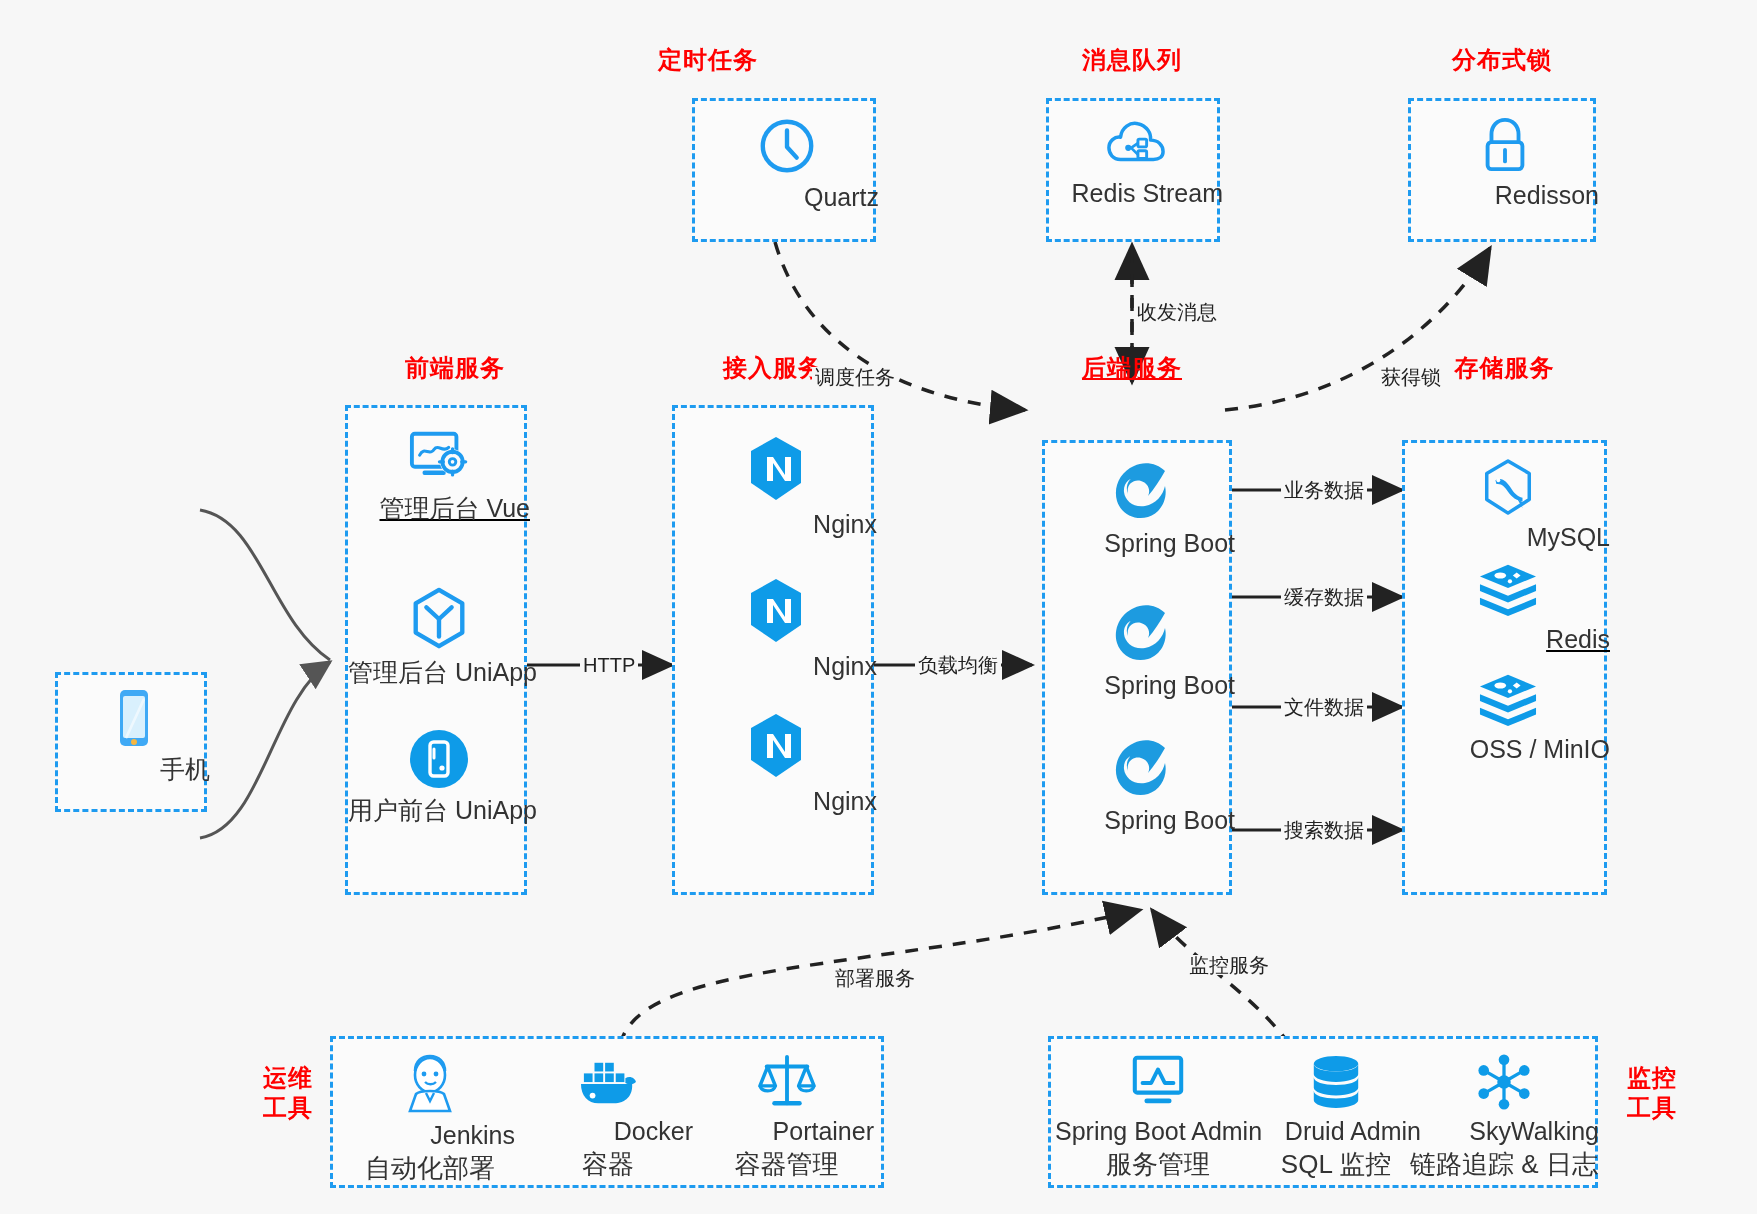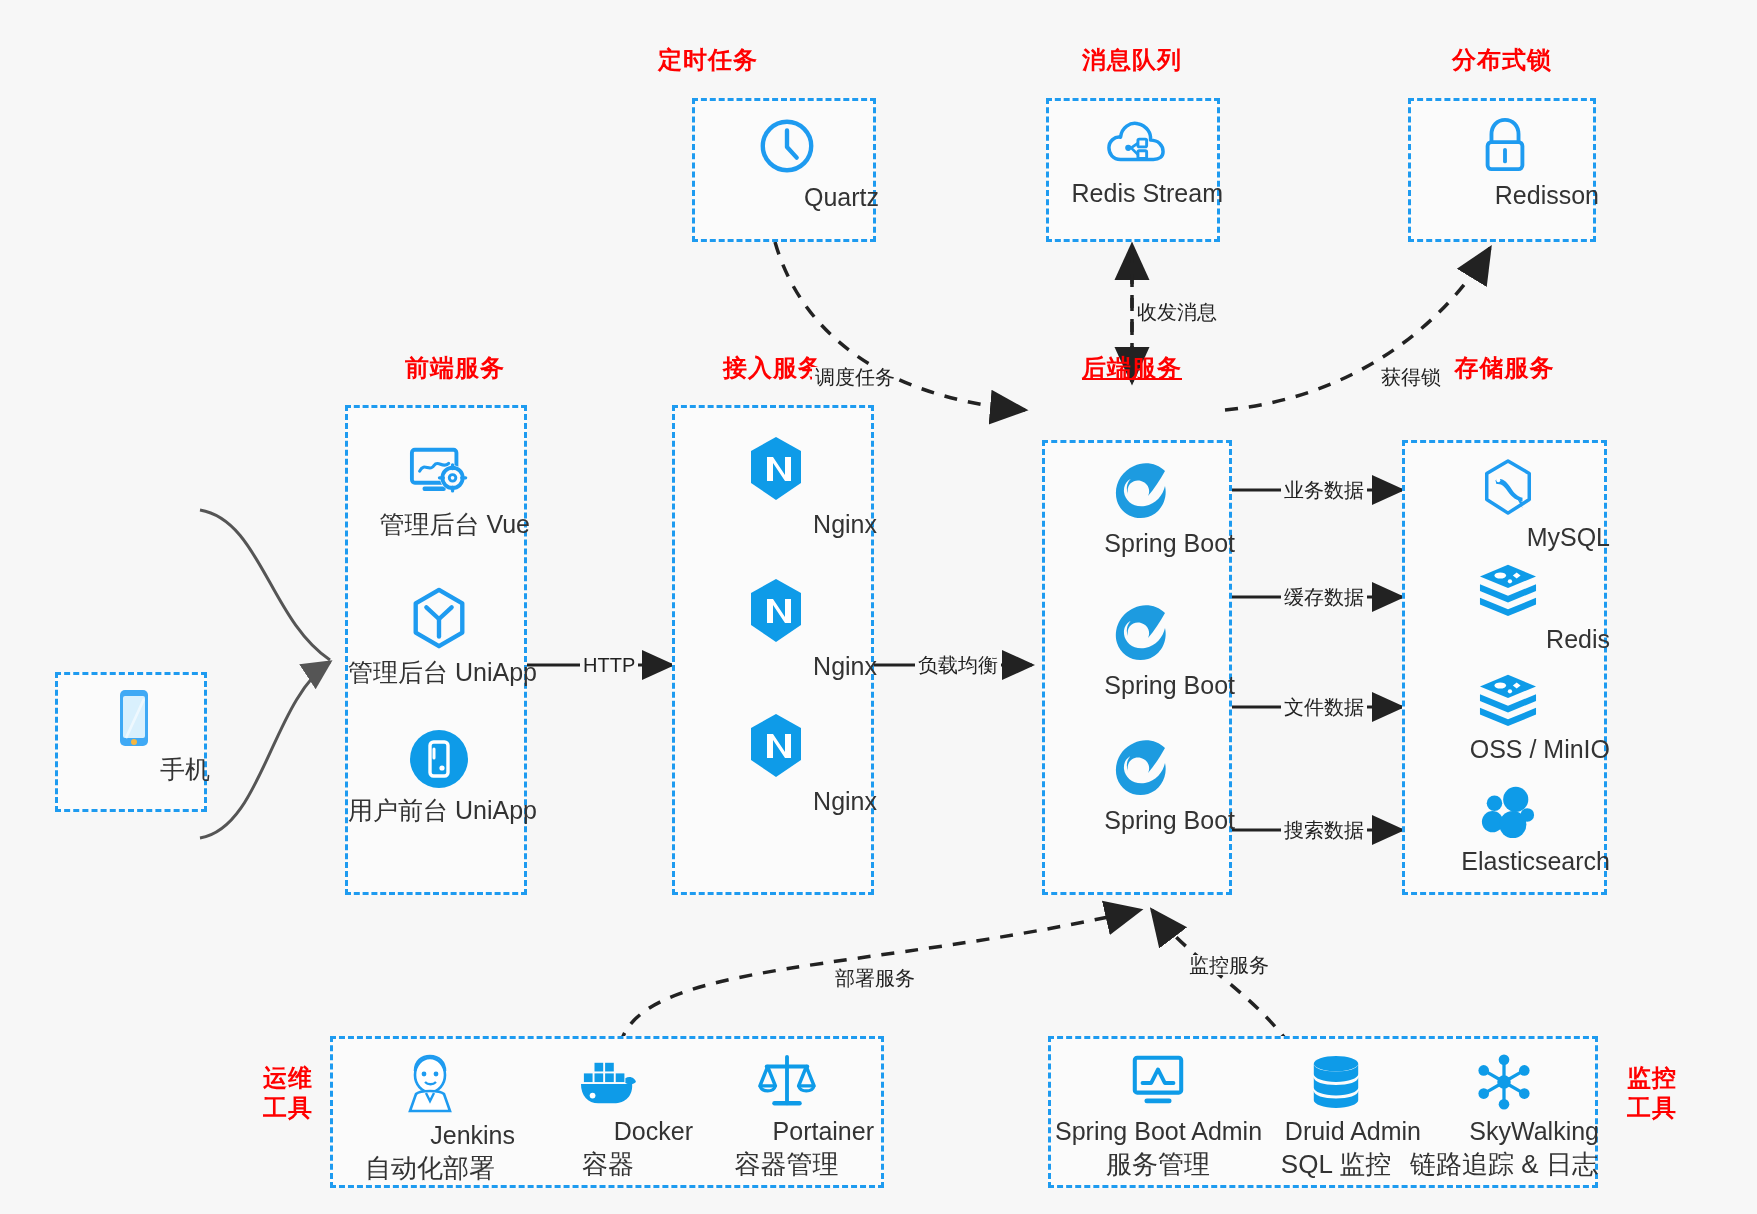--- a/index.html
+++ b/index.html
@@ -158,21 +158,21 @@
         <rect x="11" y="9" width="22" height="42" rx="2" fill="#D9F0FD"></rect>
         <path d="M13 50 L31 11 L33 13 L15 52 Z" fill="#ffffff" opacity="0.55"></path>
         <circle cx="22" cy="55" r="3" fill="#F5B642"></circle>
       </svg>
       <div class="cap">手机</div>
     </div>
   </div>
 
   <div class="gtitle" style="left:345px;top:352px;width:220px;">前端服务</div>
   <div class="gbox" style="left:345px;top:405px;width:182px;height:490px;">
-    <div class="node" style="left:0;top:36px;width:182px;">
+    <div class="node" style="left:0;top:20px;width:182px;text-decoration:underline;">
       <svg class="ic" width="66" height="60" viewBox="0 0 68 62">
         <rect x="6" y="6" width="46" height="34" rx="3" fill="none" stroke="#1E9BF0" stroke-width="4"></rect>
         <path d="M14 28 C19 18 24 30 29 22 C33 16 38 26 44 20" fill="none" stroke="#1E9BF0" stroke-width="3.2" stroke-linecap="round"></path>
         <rect x="17" y="44" width="24" height="4.5" rx="2" fill="#1E9BF0"></rect>
         <circle cx="48" cy="35" r="13" fill="#fbfbfb"></circle>
         <circle cx="48" cy="35" r="10.5" fill="none" stroke="#1E9BF0" stroke-width="4"></circle>
         <circle cx="48" cy="35" r="3.4" fill="none" stroke="#1E9BF0" stroke-width="3"></circle>
         <g stroke="#1E9BF0" stroke-width="3.4" stroke-linecap="round">
           <path d="M48 21.5 L48 25.5"></path>
             <path d="M48 44.5 L48 48.5"></path>
@@ -255,21 +255,21 @@
     <div class="node" style="left:0;top:14px;width:205px;">
       <svg class="ic" width="58" height="60" viewBox="0 0 60 62">
         <path d="M30 4 L52 17 L52 44 L30 58 L8 44 L8 17 Z" fill="none" stroke="#1E9BF0" stroke-width="3.6" stroke-linejoin="round"></path>
         <path d="M17 24 C24 20 29 26 33 32 C36 37 40 41 45 42 L45 46 C39 45 34 42 30 36 C27 31 23 27 18 28 Z" fill="#1E9BF0"></path>
         <path d="M40 44 L48 48 L44 49 L45 53 Z" fill="#1E9BF0"></path>
         <circle cx="20" cy="24" r="2" fill="#ffffff"></circle>
       </svg>
       <div class="cap">MySQL</div>
     </div>
 
-    <div class="node" style="left:0;top:118px;width:205px;">
+    <div class="node" style="left:0;top:118px;width:205px;text-decoration:underline;">
       <svg class="ic" width="64" height="58" viewBox="0 0 66 60">
         <path d="M33 4 L62 16 L33 28 L4 16 Z" fill="#0E9BE8"></path>
         <path d="M4 24 L33 36 L62 24 L62 31 L33 43 L4 31 Z" fill="#0E9BE8"></path>
         <path d="M4 38 L33 50 L62 38 L62 45 L33 57 L4 45 Z" fill="#0E9BE8"></path>
         <ellipse cx="25" cy="15" rx="6" ry="3.2" fill="#ffffff"></ellipse>
         <path d="M42 12 l4 3 -4 3 -4 -3 Z" fill="#ffffff"></path>
         <circle cx="35" cy="21" r="2.2" fill="#ffffff"></circle>
       </svg>
       <div class="cap">Redis</div>
     </div>
@@ -279,30 +279,20 @@
         <path d="M33 4 L62 16 L33 28 L4 16 Z" fill="#0E9BE8"></path>
         <path d="M4 24 L33 36 L62 24 L62 31 L33 43 L4 31 Z" fill="#0E9BE8"></path>
         <path d="M4 38 L33 50 L62 38 L62 45 L33 57 L4 45 Z" fill="#0E9BE8"></path>
         <ellipse cx="25" cy="15" rx="6" ry="3.2" fill="#ffffff"></ellipse>
         <path d="M42 12 l4 3 -4 3 -4 -3 Z" fill="#ffffff"></path>
         <circle cx="35" cy="21" r="2.2" fill="#ffffff"></circle>
       </svg>
       <div class="cap">OSS / MinIO</div>
     </div>
 
-    <div class="node" style="left:0;top:340px;width:205px;">
-      <svg class="ic" width="62" height="58" viewBox="0 0 64 60">
-        <circle cx="40" cy="17" r="13" fill="#0E9BE8"></circle>
-        <circle cx="18" cy="21" r="8" fill="#0E9BE8"></circle>
-        <circle cx="16" cy="40" r="11" fill="#0E9BE8"></circle>
-        <circle cx="37" cy="43" r="14" fill="#0E9BE8"></circle>
-        <circle cx="52" cy="33" r="7" fill="#0E9BE8"></circle>
-      </svg>
-      <div class="cap">Elasticsearch</div>
-    </div>
   </div>
 
   <div class="gtitle side" style="left:252px;top:1063px;width:72px;">
     <div>运维</div>
     <div>工具</div>
   </div>
   <div class="gbox" style="left:330px;top:1036px;width:554px;height:152px;">
     <div class="node" style="left:12px;top:14px;width:170px;">
       <svg class="ic" width="56" height="62" viewBox="0 0 56 62">
         <ellipse cx="28" cy="22" rx="15" ry="17" fill="#ffffff" stroke="#1E9BF0" stroke-width="2.6"></ellipse>

